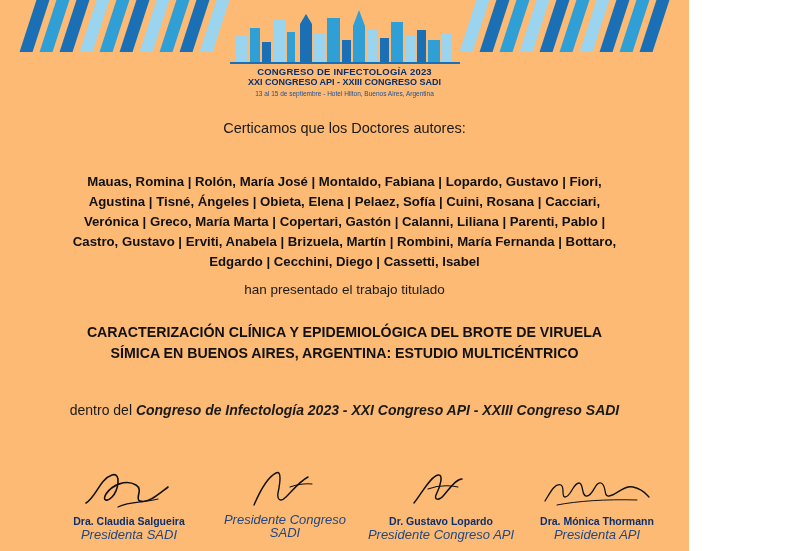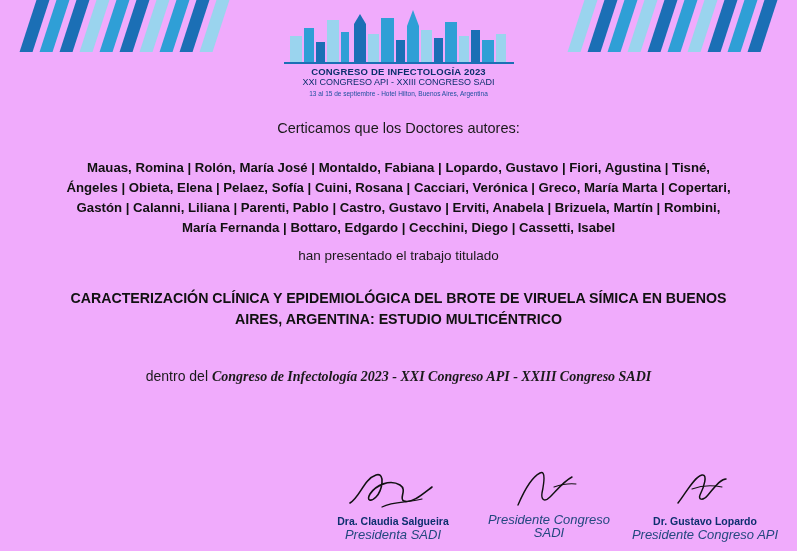--- a/index.html
+++ b/index.html
@@ -8,24 +8,24 @@
   }
   body {
     width: 797px;
     height: 551px;
     background: #ffffff;
     font-family: "Liberation Sans", sans-serif;
     overflow: hidden;
   }
   .certificate {
     position: relative;
-    width: 797px;
+    width: 689px;
     height: 551px;
     box-sizing: border-box;
-    background: #f0abfc;
+    background: #fdba74;
     overflow: hidden;
   }
 
   
   .stripes {
     position: absolute;
     top: 0;
     height: 72px;
     display: flex;
     gap: 7px;
@@ -56,21 +56,21 @@
   .logo-title {
     font-size: 9.5px;
     font-weight: bold;
     color: #0a2f6b;
     letter-spacing: .2px;
     line-height: 11px;
     margin-top: 2px;
   }
   .logo-sub {
     font-size: 9px;
-    font-weight: normal;
+    font-weight: bold;
     color: #0a2f6b;
     line-height: 11px;
   }
   .logo-meta {
     font-size: 6.5px;
     color: #1b4f9c;
     margin-top: 2px;
     line-height: 8px;
   }
 
@@ -80,21 +80,21 @@
     top: 120px;
     left: 0;
     right: 0;
     text-align: center;
     padding: 0 48px;
     box-sizing: border-box;
   }
   .certify-line {
     font-size: 14.5px;
     color: #1a1a1a;
-    margin-bottom: 22px;
+    margin-bottom: 36px;
   }
   .authors {
     font-size: 13.2px;
     font-weight: bold;
     color: #111111;
     line-height: 20px;
     padding: 0 14px;
     text-align: center;
   }
   .presented-line {
@@ -111,21 +111,20 @@
     padding: 0 18px;
   }
   .within-line {
     font-size: 14px;
     color: #1a1a1a;
     margin-top: 38px;
   }
   .within-line .event {
     font-style: italic;
     font-weight: bold;
-    font-family: Liberation Serif, serif;
   }
 
   
   .signatures {
     position: absolute;
     bottom: 10px;
     left: 0;
     right: 0;
     display: flex;
     justify-content: flex-end;
@@ -253,15 +252,25 @@
       <div class="sig-img">
         <svg width="110" height="50" viewBox="0 0 110 50" xmlns="http://www.w3.org/2000/svg">
           <path d="M28 40 C36 30, 44 14, 52 12 C58 11, 54 24, 50 32 C48 37, 53 38, 58 32 C64 25, 70 16, 76 16" fill="none" stroke="#111" stroke-width="1.5" stroke-linecap="round"></path>
           <path d="M42 26 C50 23, 62 22, 72 24" fill="none" stroke="#111" stroke-width="1.1" stroke-linecap="round"></path>
         </svg>
       </div>
       <div class="sig-name">Dr. Gustavo Lopardo</div>
       <div class="sig-role">Presidente Congreso API</div>
     </div>
 
+    <div class="sig">
+      <div class="sig-img">
+        <svg width="120" height="50" viewBox="0 0 120 50" xmlns="http://www.w3.org/2000/svg">
+          <path d="M8 38 C14 28, 18 20, 24 22 C28 24, 24 34, 28 34 C34 34, 36 20, 42 20 C47 20, 44 34, 50 33 C57 32, 58 18, 64 20 C70 22, 66 34, 72 33 C80 32, 86 22, 96 24 C106 26, 110 32, 112 34" fill="none" stroke="#111" stroke-width="1.3" stroke-linecap="round"></path>
+          <path d="M20 42 C40 38, 70 36, 100 37" fill="none" stroke="#111" stroke-width="1" stroke-linecap="round"></path>
+        </svg>
+      </div>
+      <div class="sig-name">Dra. Mónica Thormann</div>
+      <div class="sig-role">Presidenta API</div>
+    </div>
 
   </div>
 </div>
 
 </body></html>

